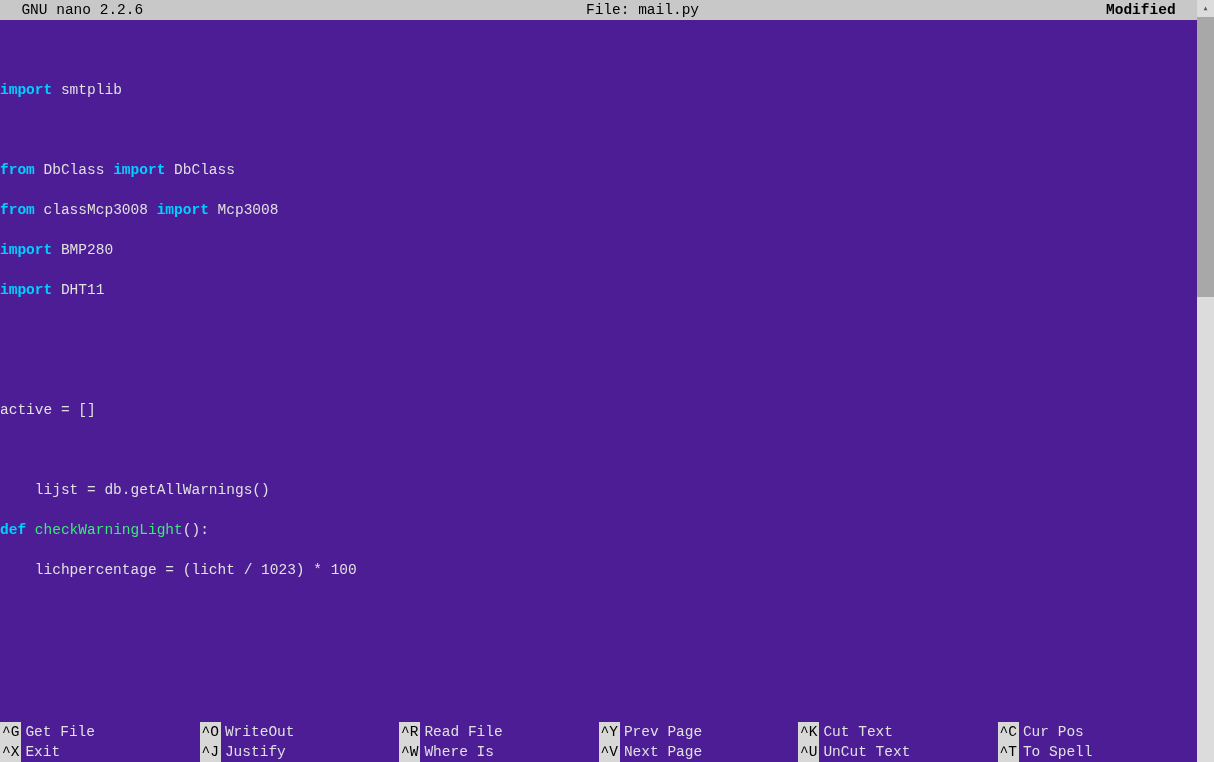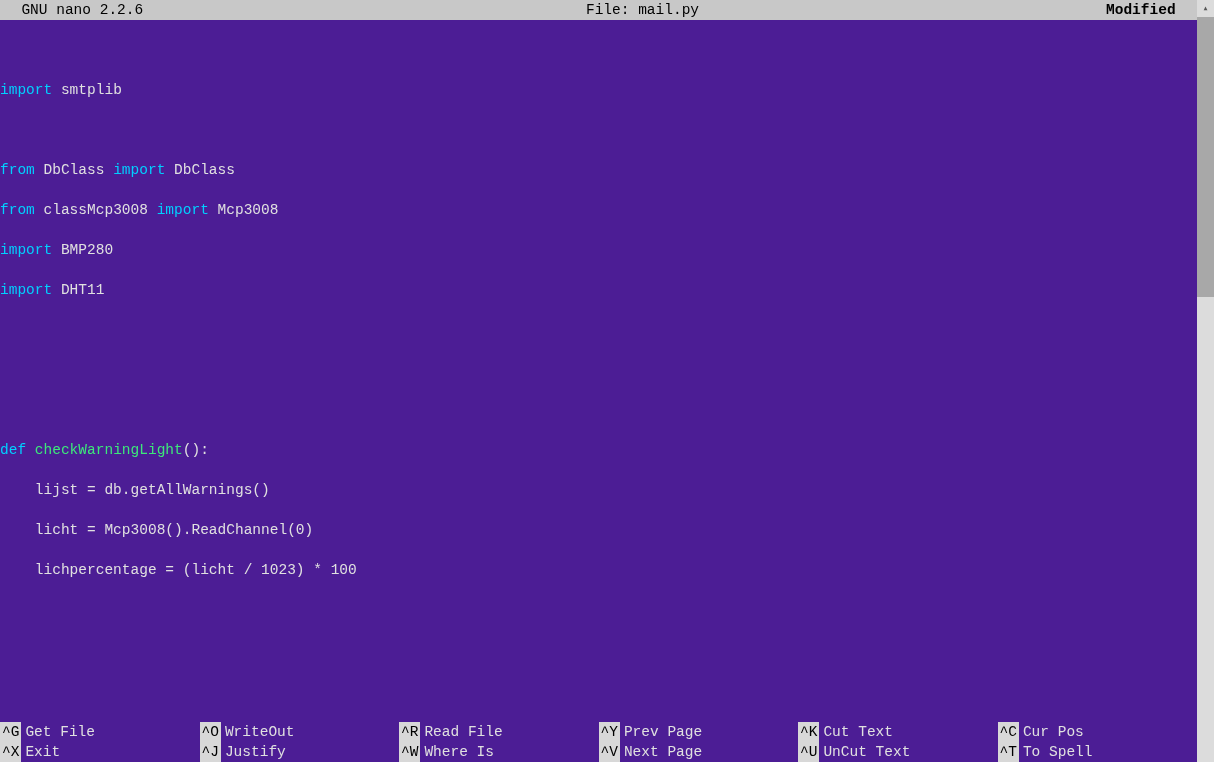--- a/index.html
+++ b/index.html
@@ -61,21 +61,21 @@
 .titlebar-center { flex: 0 0 auto; position: absolute; left: 50%; transform: translateX(-50%); white-space: pre; margin-left: 44px; }
 .titlebar-right { flex: 0 0 auto; font-weight: bold; }
 .editor {
   padding: 0;
   white-space: pre;
   color: #e0e0e0;
   height: 700px;
   overflow: hidden;
 }
 .line { height: 20px; line-height: 20px; white-space: pre; }
-.kw { color: #00d0ff; }
+.kw { color: #00d0ff; font-weight: bold; }
 .fnname { color: #3de87a; }
 .shortcuts {
   position: absolute;
   bottom: 0;
   left: 0;
   width: 1197px;
   display: grid;
   grid-template-columns: repeat(6, 1fr);
 }
 .shortcut {
@@ -107,24 +107,24 @@
   <div class="editor">
 <div class="line"></div>
 <div class="line"><span class="kw">import</span><span> smtplib</span></div>
 <div class="line"></div>
 <div class="line"><span class="kw">from</span><span> DbClass </span><span class="kw">import</span><span> DbClass</span></div>
 <div class="line"><span class="kw">from</span><span> classMcp3008 </span><span class="kw">import</span><span> Mcp3008</span></div>
 <div class="line"><span class="kw">import</span><span> BMP280</span></div>
 <div class="line"><span class="kw">import</span><span> DHT11</span></div>
 <div class="line"></div>
 <div class="line"></div>
+<div class="line">active = []</div>
 <div class="line"></div>
+<div class="line">    lijst = db.getAllWarnings()</div>
 <div class="line"><span class="kw">def </span><span class="fnname">checkWarningLight</span><span>():</span></div>
-<div class="line">    lijst = db.getAllWarnings()</div>
-<div class="line">    licht = Mcp3008().ReadChannel(0)</div>
 <div class="line">    lichpercentage = (licht / 1023) * 100</div>
 
 
 
 
 
 
 
 
 

